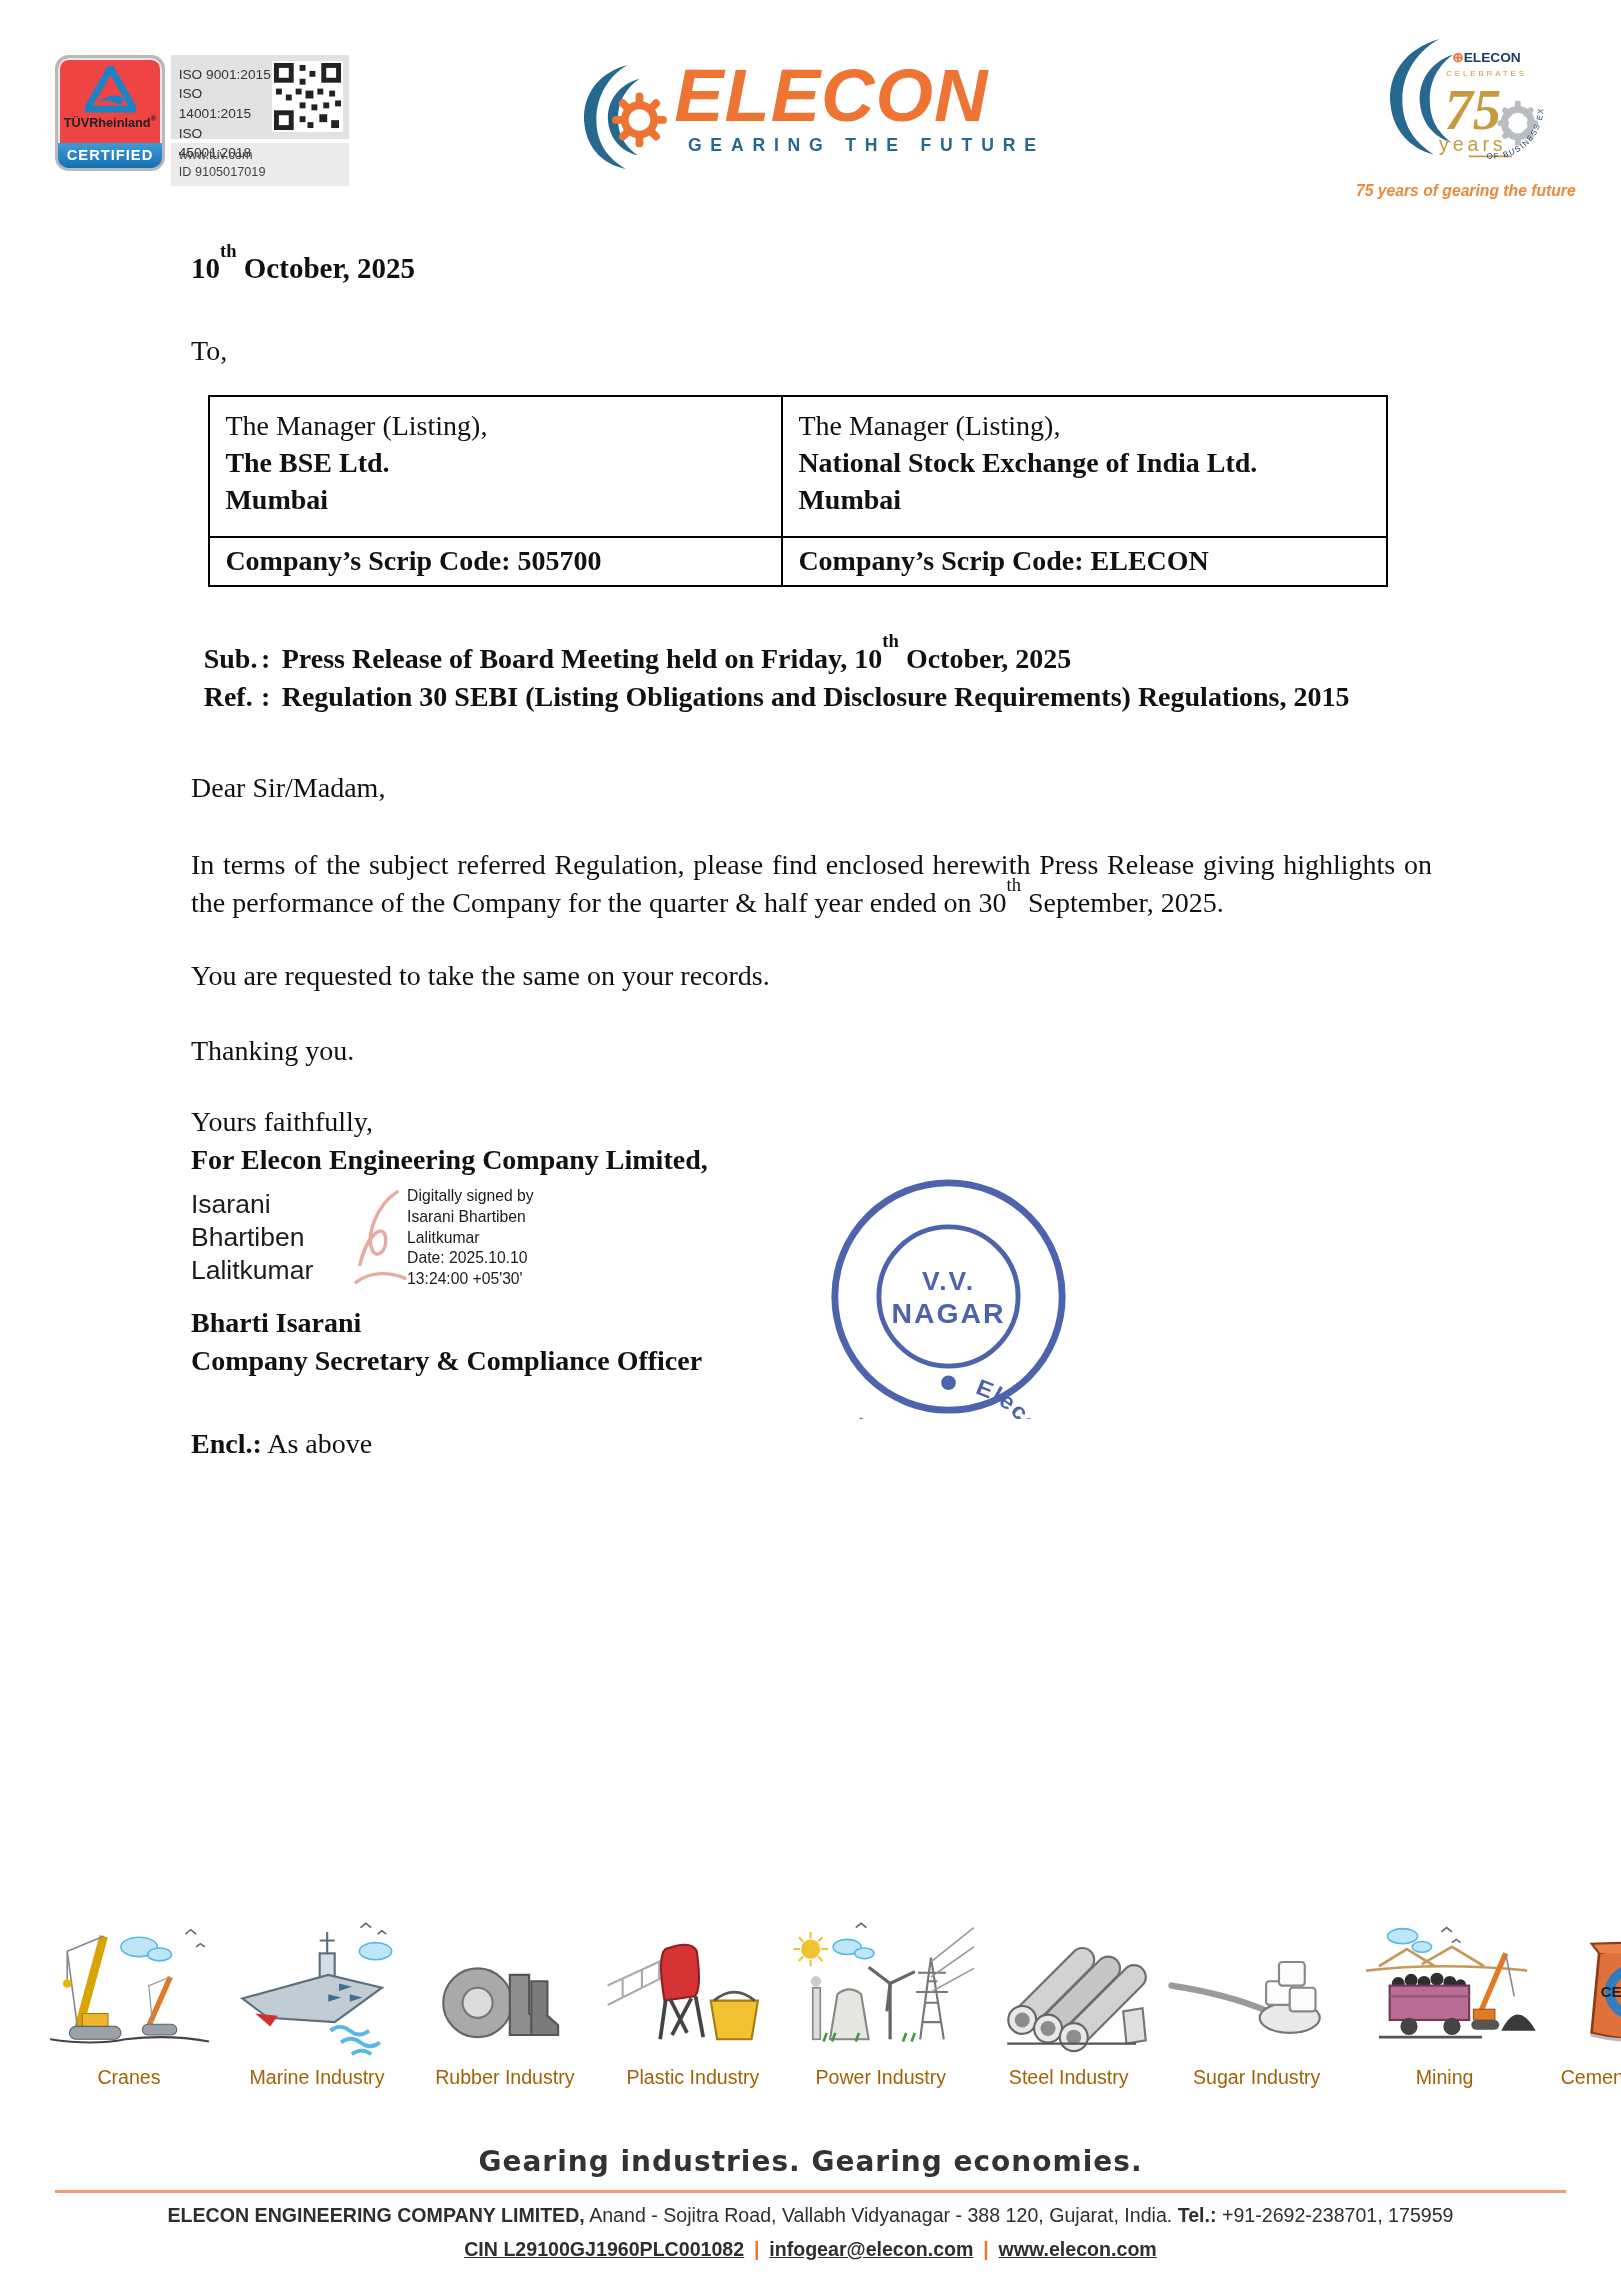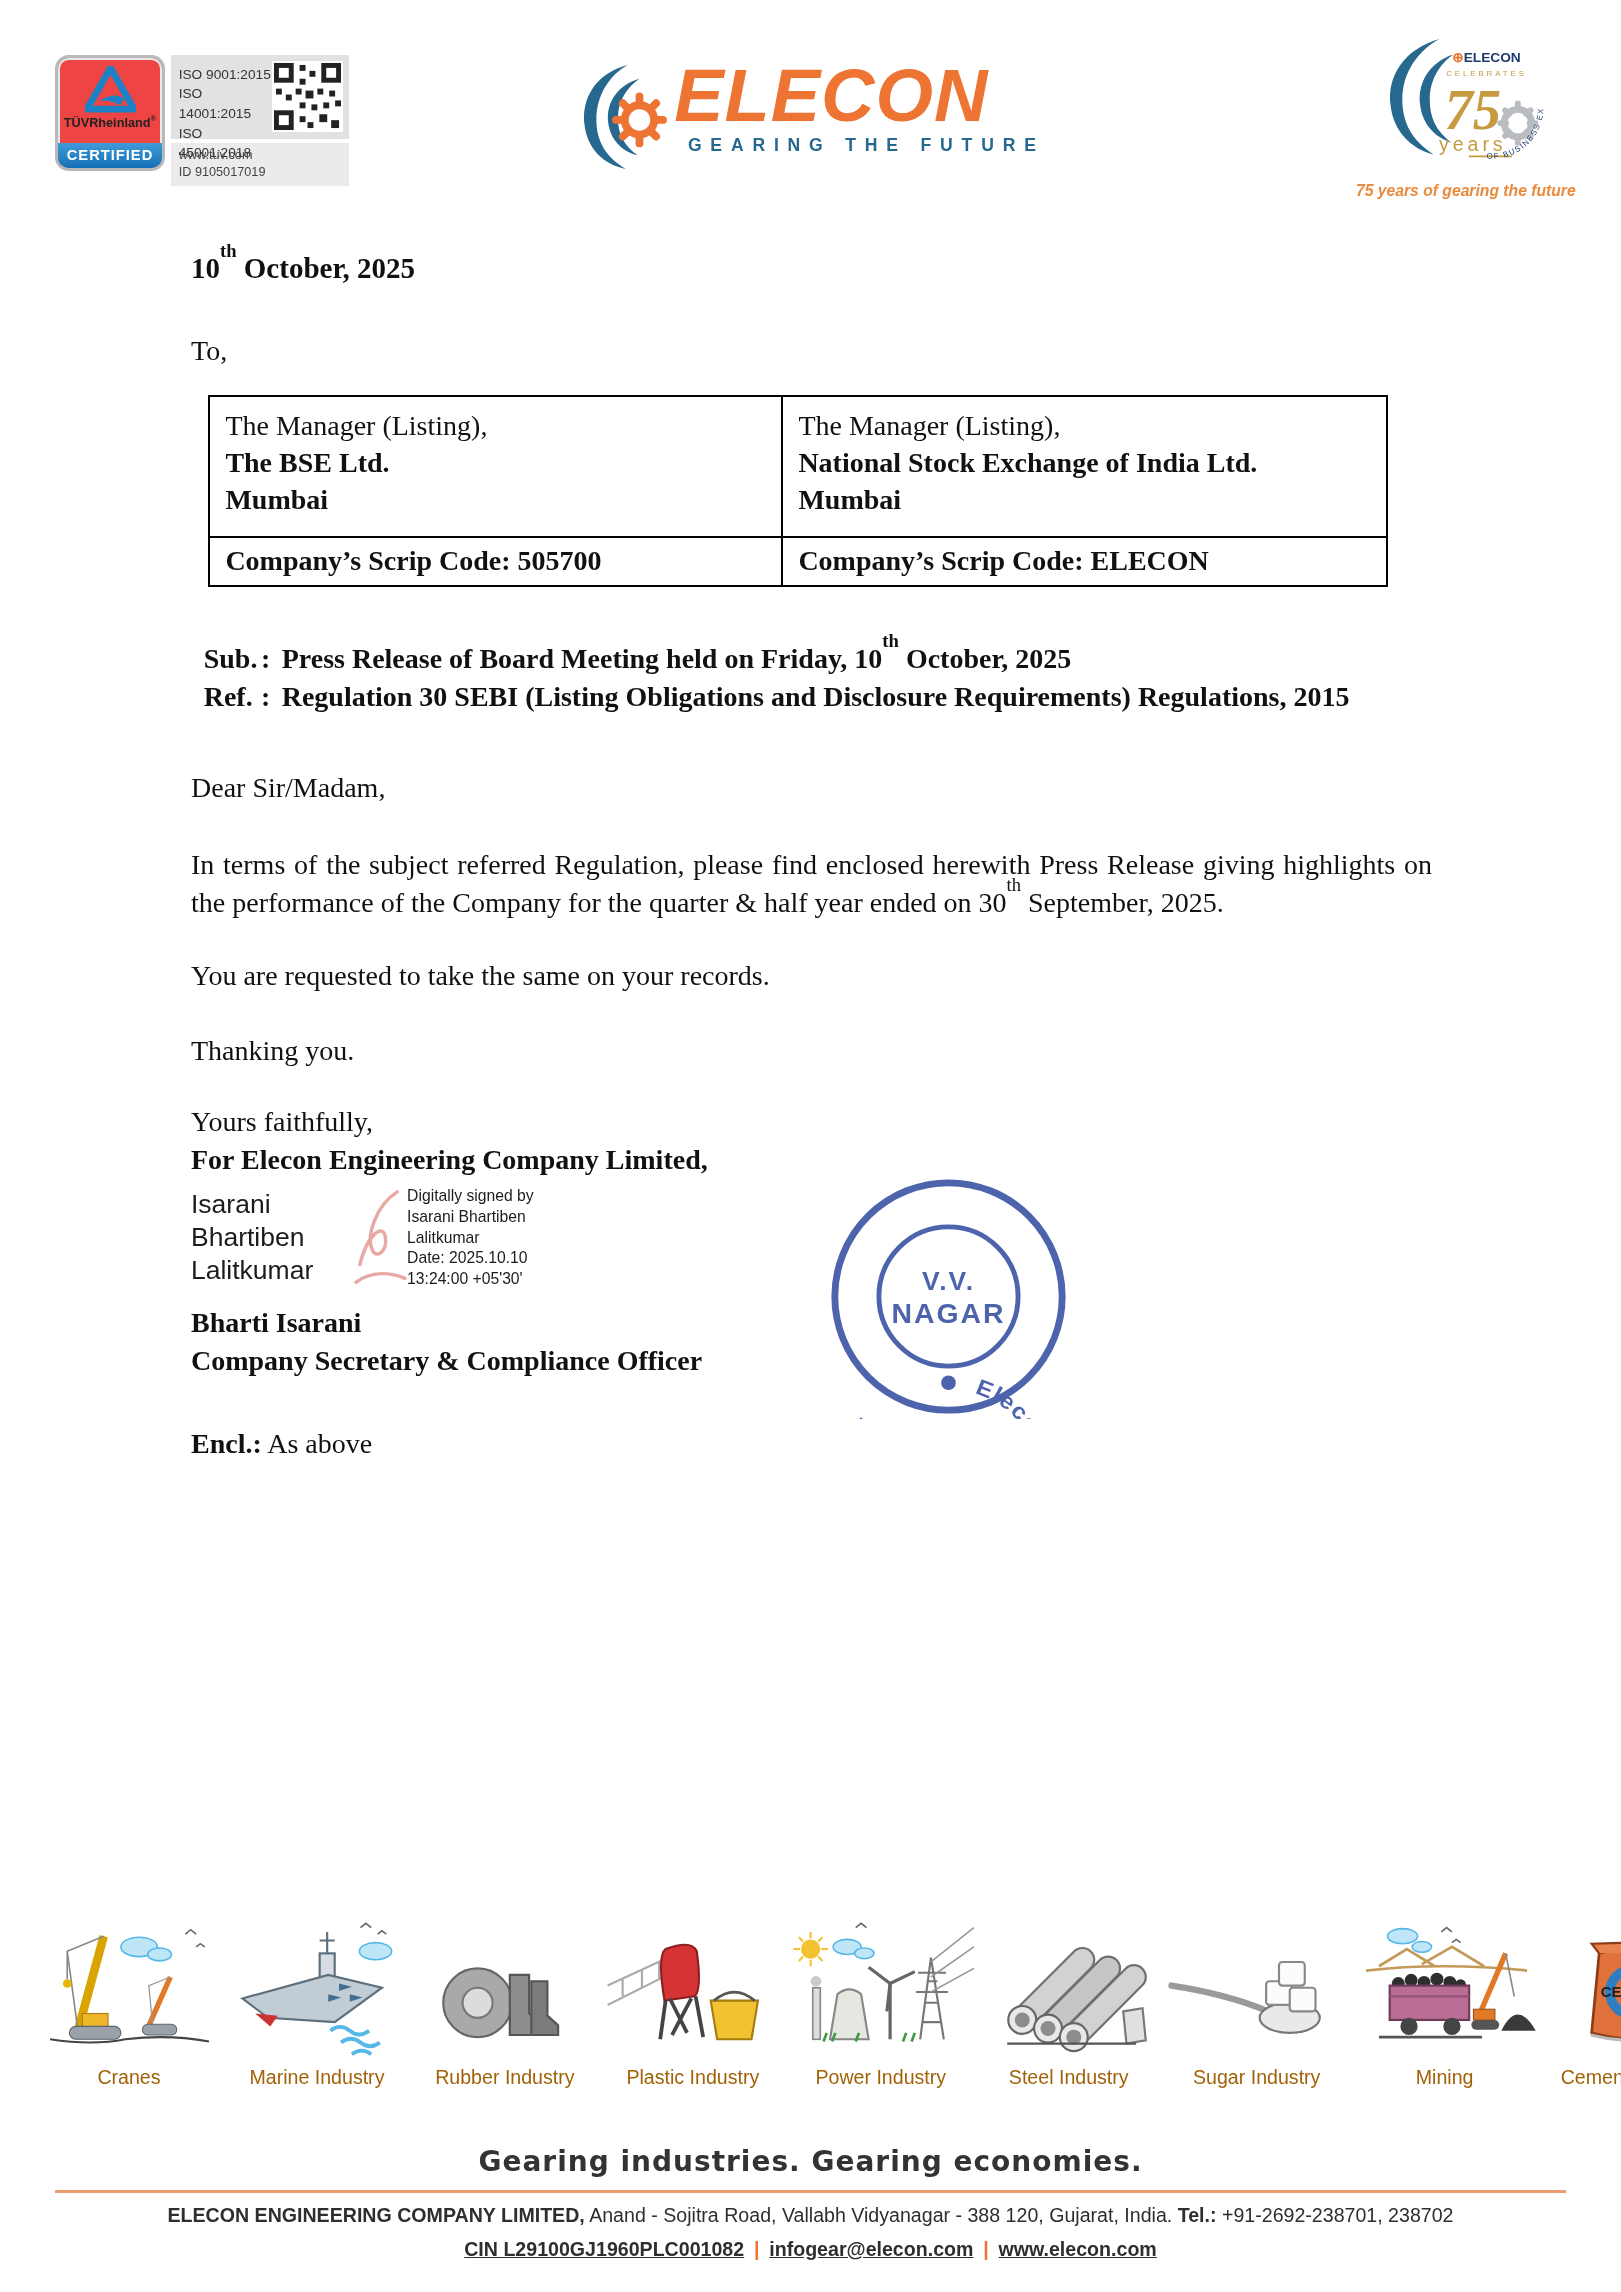--- a/index.html
+++ b/index.html
@@ -453,18 +453,18 @@
         <path d="M48 108 q40 10 80 0" stroke="#bbb" fill="none" stroke-width="3"></path>
       </svg>
       <div class="ind-label">Cement Industry</div>
     </div>
 
   </div>
 
   <div class="tagline">Gearing industries. Gearing economies.</div>
   <div class="foot-hr"></div>
 
-  <div class="addr1"><span class="b">ELECON ENGINEERING COMPANY LIMITED,</span><span> Anand - Sojitra Road, Vallabh Vidyanagar - 388 120, Gujarat, India.  </span><span class="b">Tel.:</span><span> +91-2692-238701, 238702</span></div>
+  <div class="addr1"><span class="b">ELECON ENGINEERING COMPANY LIMITED,</span><span> Anand - Sojitra Road, Vallabh Vidyanagar - 388 120, Gujarat, India.  </span><span class="b">Tel.:</span><span> +91-2692-238701, 175959</span></div>
 
   <div class="addr2"><span>CIN L29100GJ1960PLC001082</span><span class="osep">|</span><span>infogear@elecon.com</span><span class="osep">|</span><span>www.elecon.com</span></div>
 
 </div>
 
 
 </body></html>

